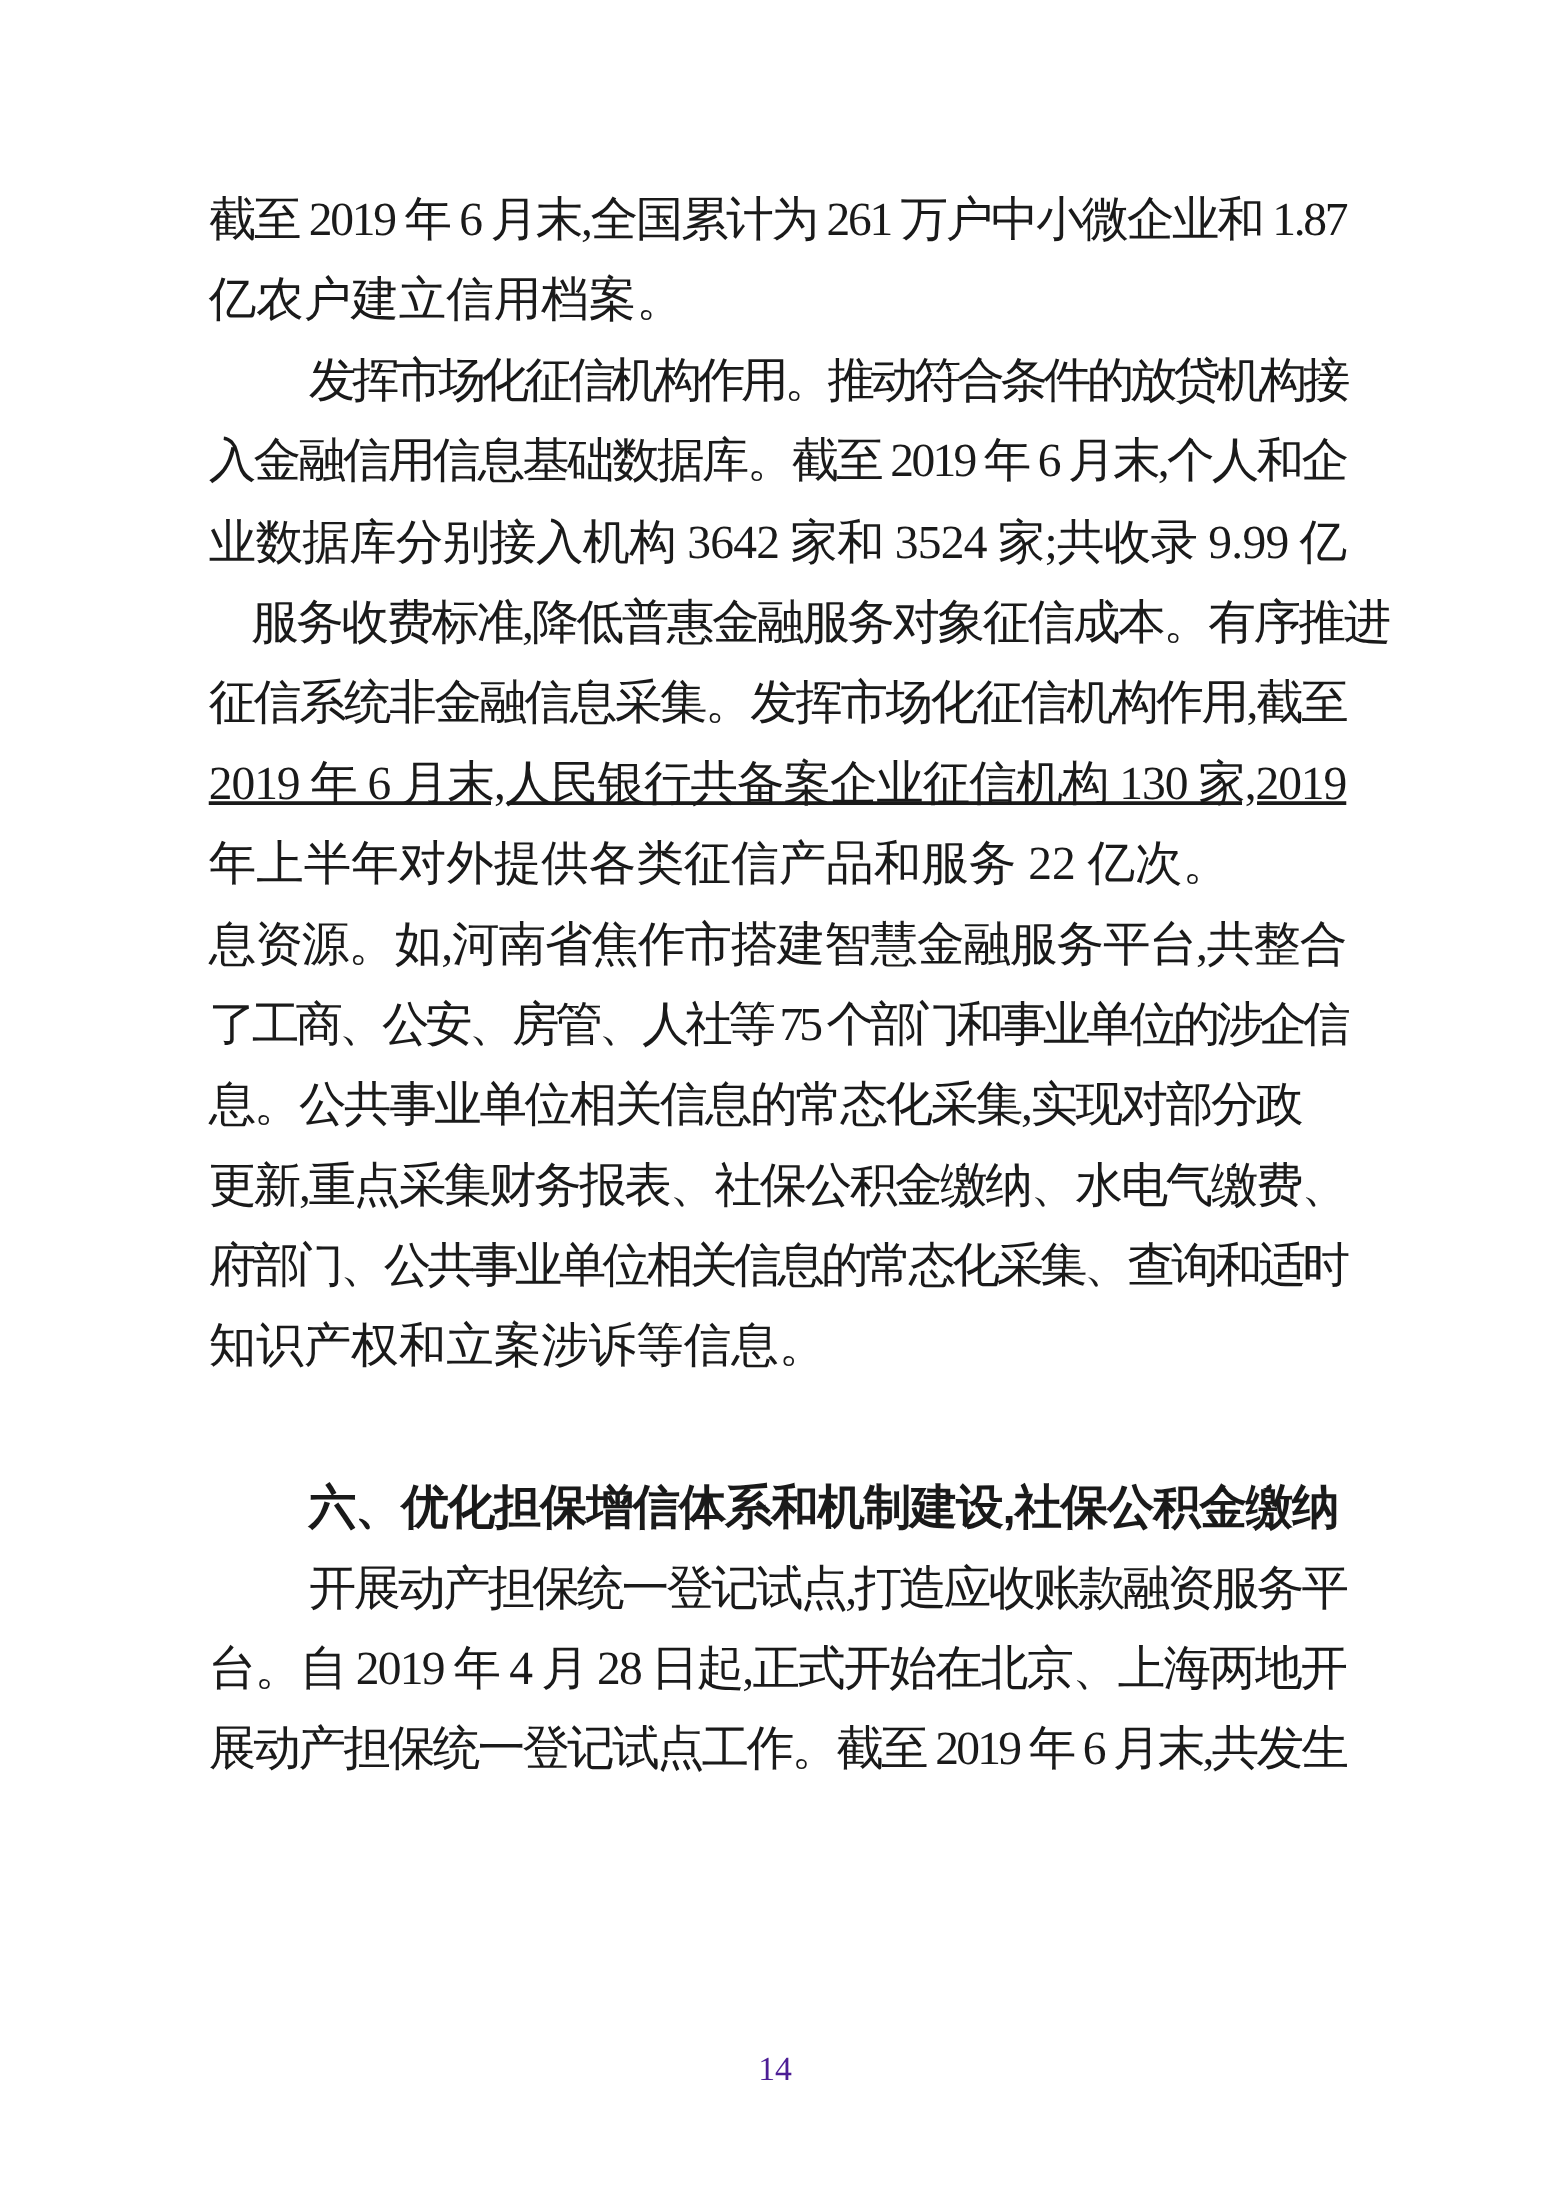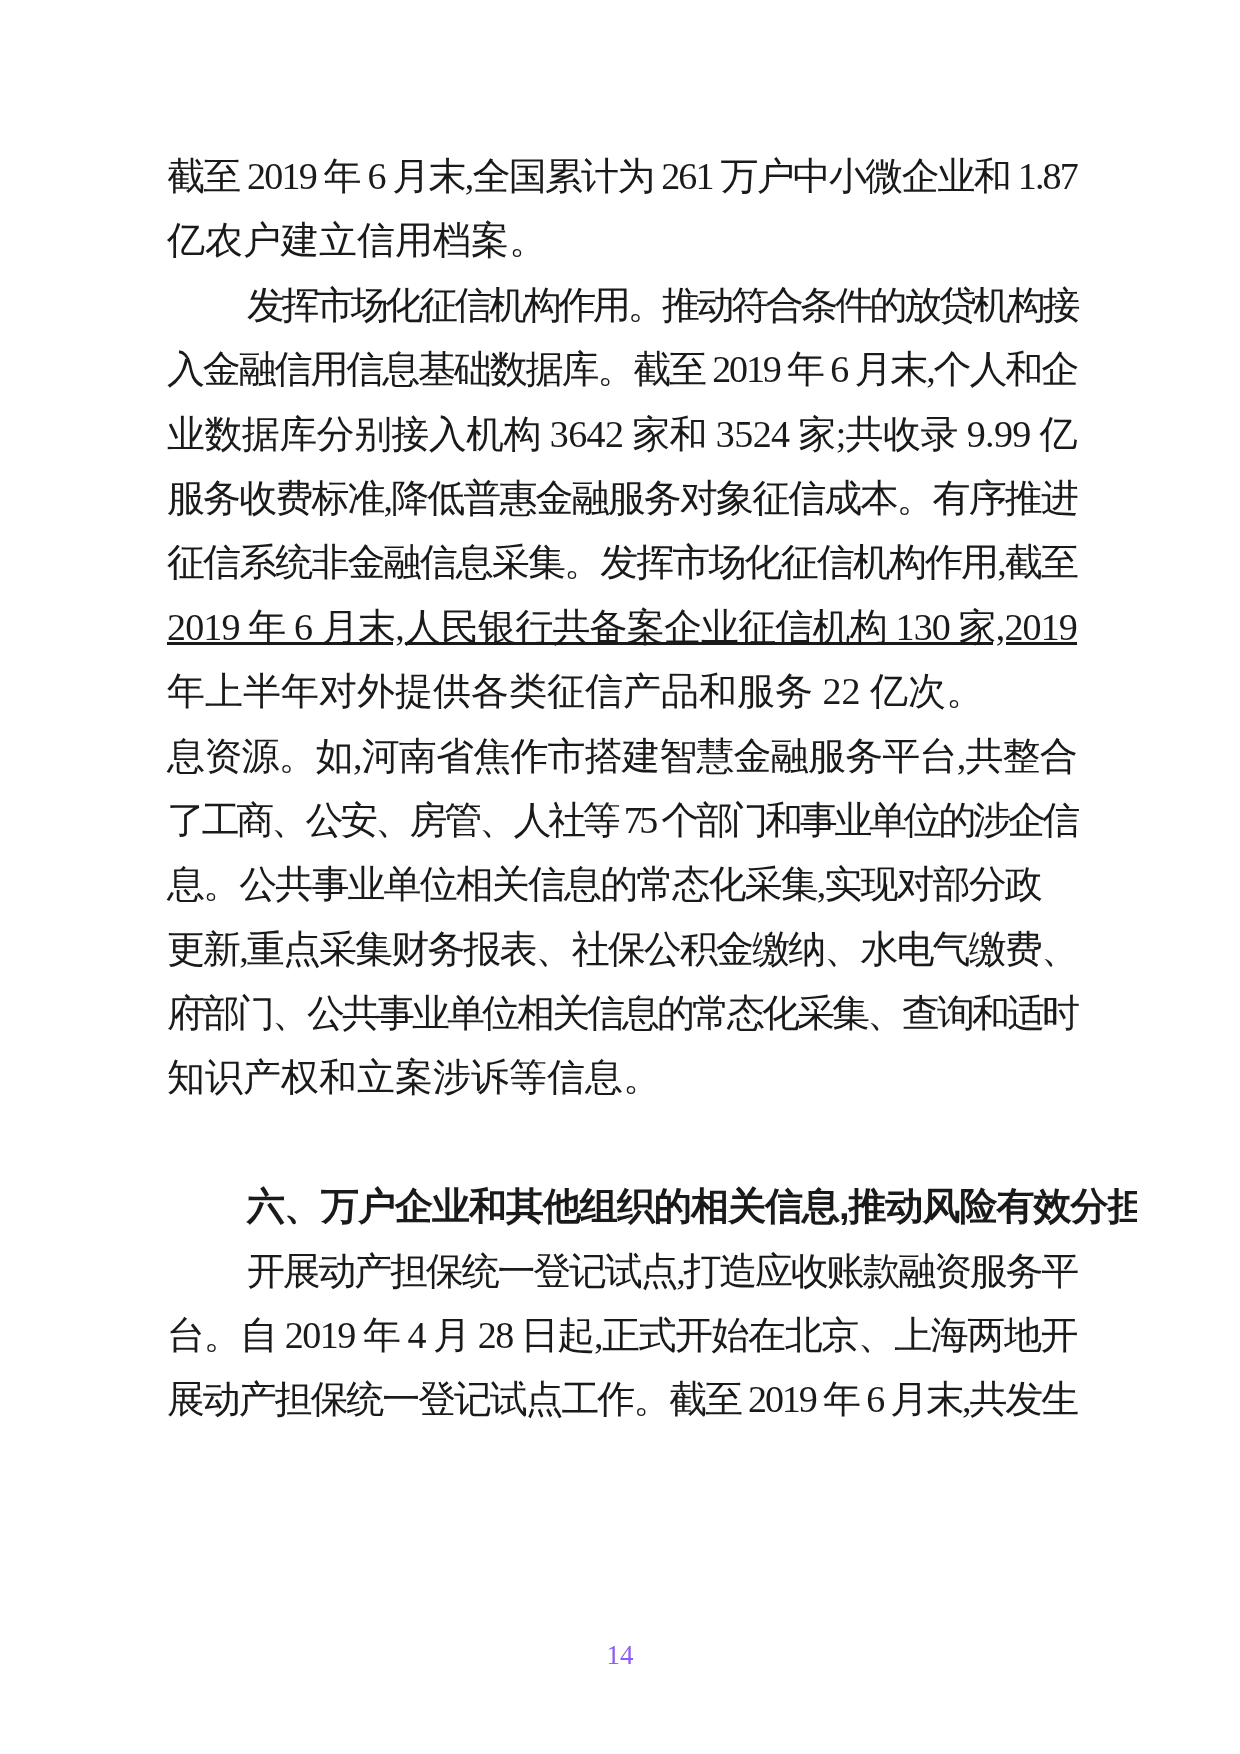--- a/index.html
+++ b/index.html
@@ -41,55 +41,55 @@
     font-size: 38px;
   }
   .footer {
     position: absolute;
     left: 0;
     top: 1640px;
     width: 1240px;
     text-align: center;
     font-size: 27px;
     font-family: "Liberation Serif", "DejaVu Serif", serif;
-    color: #8b5cf6;
+    color: #4c1d95;
   }
 </style>
 </head>
 <body>
 
 <div class="page">
   <div class="doc">
 
     <div>
       <div class="line fit" style="letter-spacing: -1.80263px;"><span>截至 2019 年 6 月末,全国累计为 261 万户中小微企业和 1.87</span></div>
       <div class="line"><span>亿农户建立信用档案。</span></div>
     </div>
 
     <div>
       <div class="line indent fit" style="letter-spacing: -3.41667px;"><span>发挥市场化征信机构作用。推动符合条件的放贷机构接</span></div>
       <div class="line fit" style="letter-spacing: -2.14062px;"><span>入金融信用信息基础数据库。截至 2019 年 6 月末,个人和企</span></div>
       <div class="line fit" style="letter-spacing: -0.612847px;"><span>业数据库分别接入机构 3642 家和 3524 家;共收录 9.99 亿</span></div>
-      <div class="line fit" style="letter-spacing: -1.90385px;"><span>服务收费标准,降低普惠金融服务对象征信成本。有序推进</span></div>
+      <div class="line fit" style="letter-spacing: -1.90385px; margin-left: 34px;"><span>服务收费标准,降低普惠金融服务对象征信成本。有序推进</span></div>
       <div class="line fit" style="letter-spacing: -1.90385px;"><span>征信系统非金融信息采集。发挥市场化征信机构作用,截至</span></div>
       <div class="line fit" style="letter-spacing: -0.847222px; text-decoration: underline;"><span>2019 年 6 月末,人民银行共备案企业征信机构 130 家,2019</span></div>
       <div class="line"><span>年上半年对外提供各类征信产品和服务 22 亿次。</span></div>
     </div>
 
     <div>
       <div class="line fit" style="letter-spacing: -0.807692px;"><span>息资源。如,河南省焦作市搭建智慧金融服务平台,共整合</span></div>
       <div class="line fit" style="letter-spacing: -3.34483px;"><span>了工商、公安、房管、人社等 75 个部门和事业单位的涉企信</span></div>
       <div class="line fit" style="letter-spacing: -1.90385px;"><span>息。公共事业单位相关信息的常态化采集,实现对部分政</span></div>
       <div class="line fit" style="letter-spacing: -1.90385px;"><span>更新,重点采集财务报表、社保公积金缴纳、水电气缴费、</span></div>
       <div class="line fit" style="letter-spacing: -3px;"><span>府部门、公共事业单位相关信息的常态化采集、查询和适时</span></div>
       <div class="line"><span>知识产权和立案涉诉等信息。</span></div>
     </div>
 
     <div>
-      <div class="line heading indent"><span>六、万户企业和其他组织的相关信息,推动风险有效分担</span></div>
+      <div class="line heading indent"><span>六、优化担保增信体系和机制建设,社保公积金缴纳</span></div>
     </div>
 
     <div>
       <div class="line indent fit" style="letter-spacing: -2.22917px;"><span>开展动产担保统一登记试点,打造应收账款融资服务平</span></div>
       <div class="line fit" style="letter-spacing: -1.45588px;"><span>台。自 2019 年 4 月 28 日起,正式开始在北京、上海两地开</span></div>
       <div class="line fit" style="letter-spacing: -2.14062px;"><span>展动产担保统一登记试点工作。截至 2019 年 6 月末,共发生</span></div>
     </div>
 
   </div>
 

